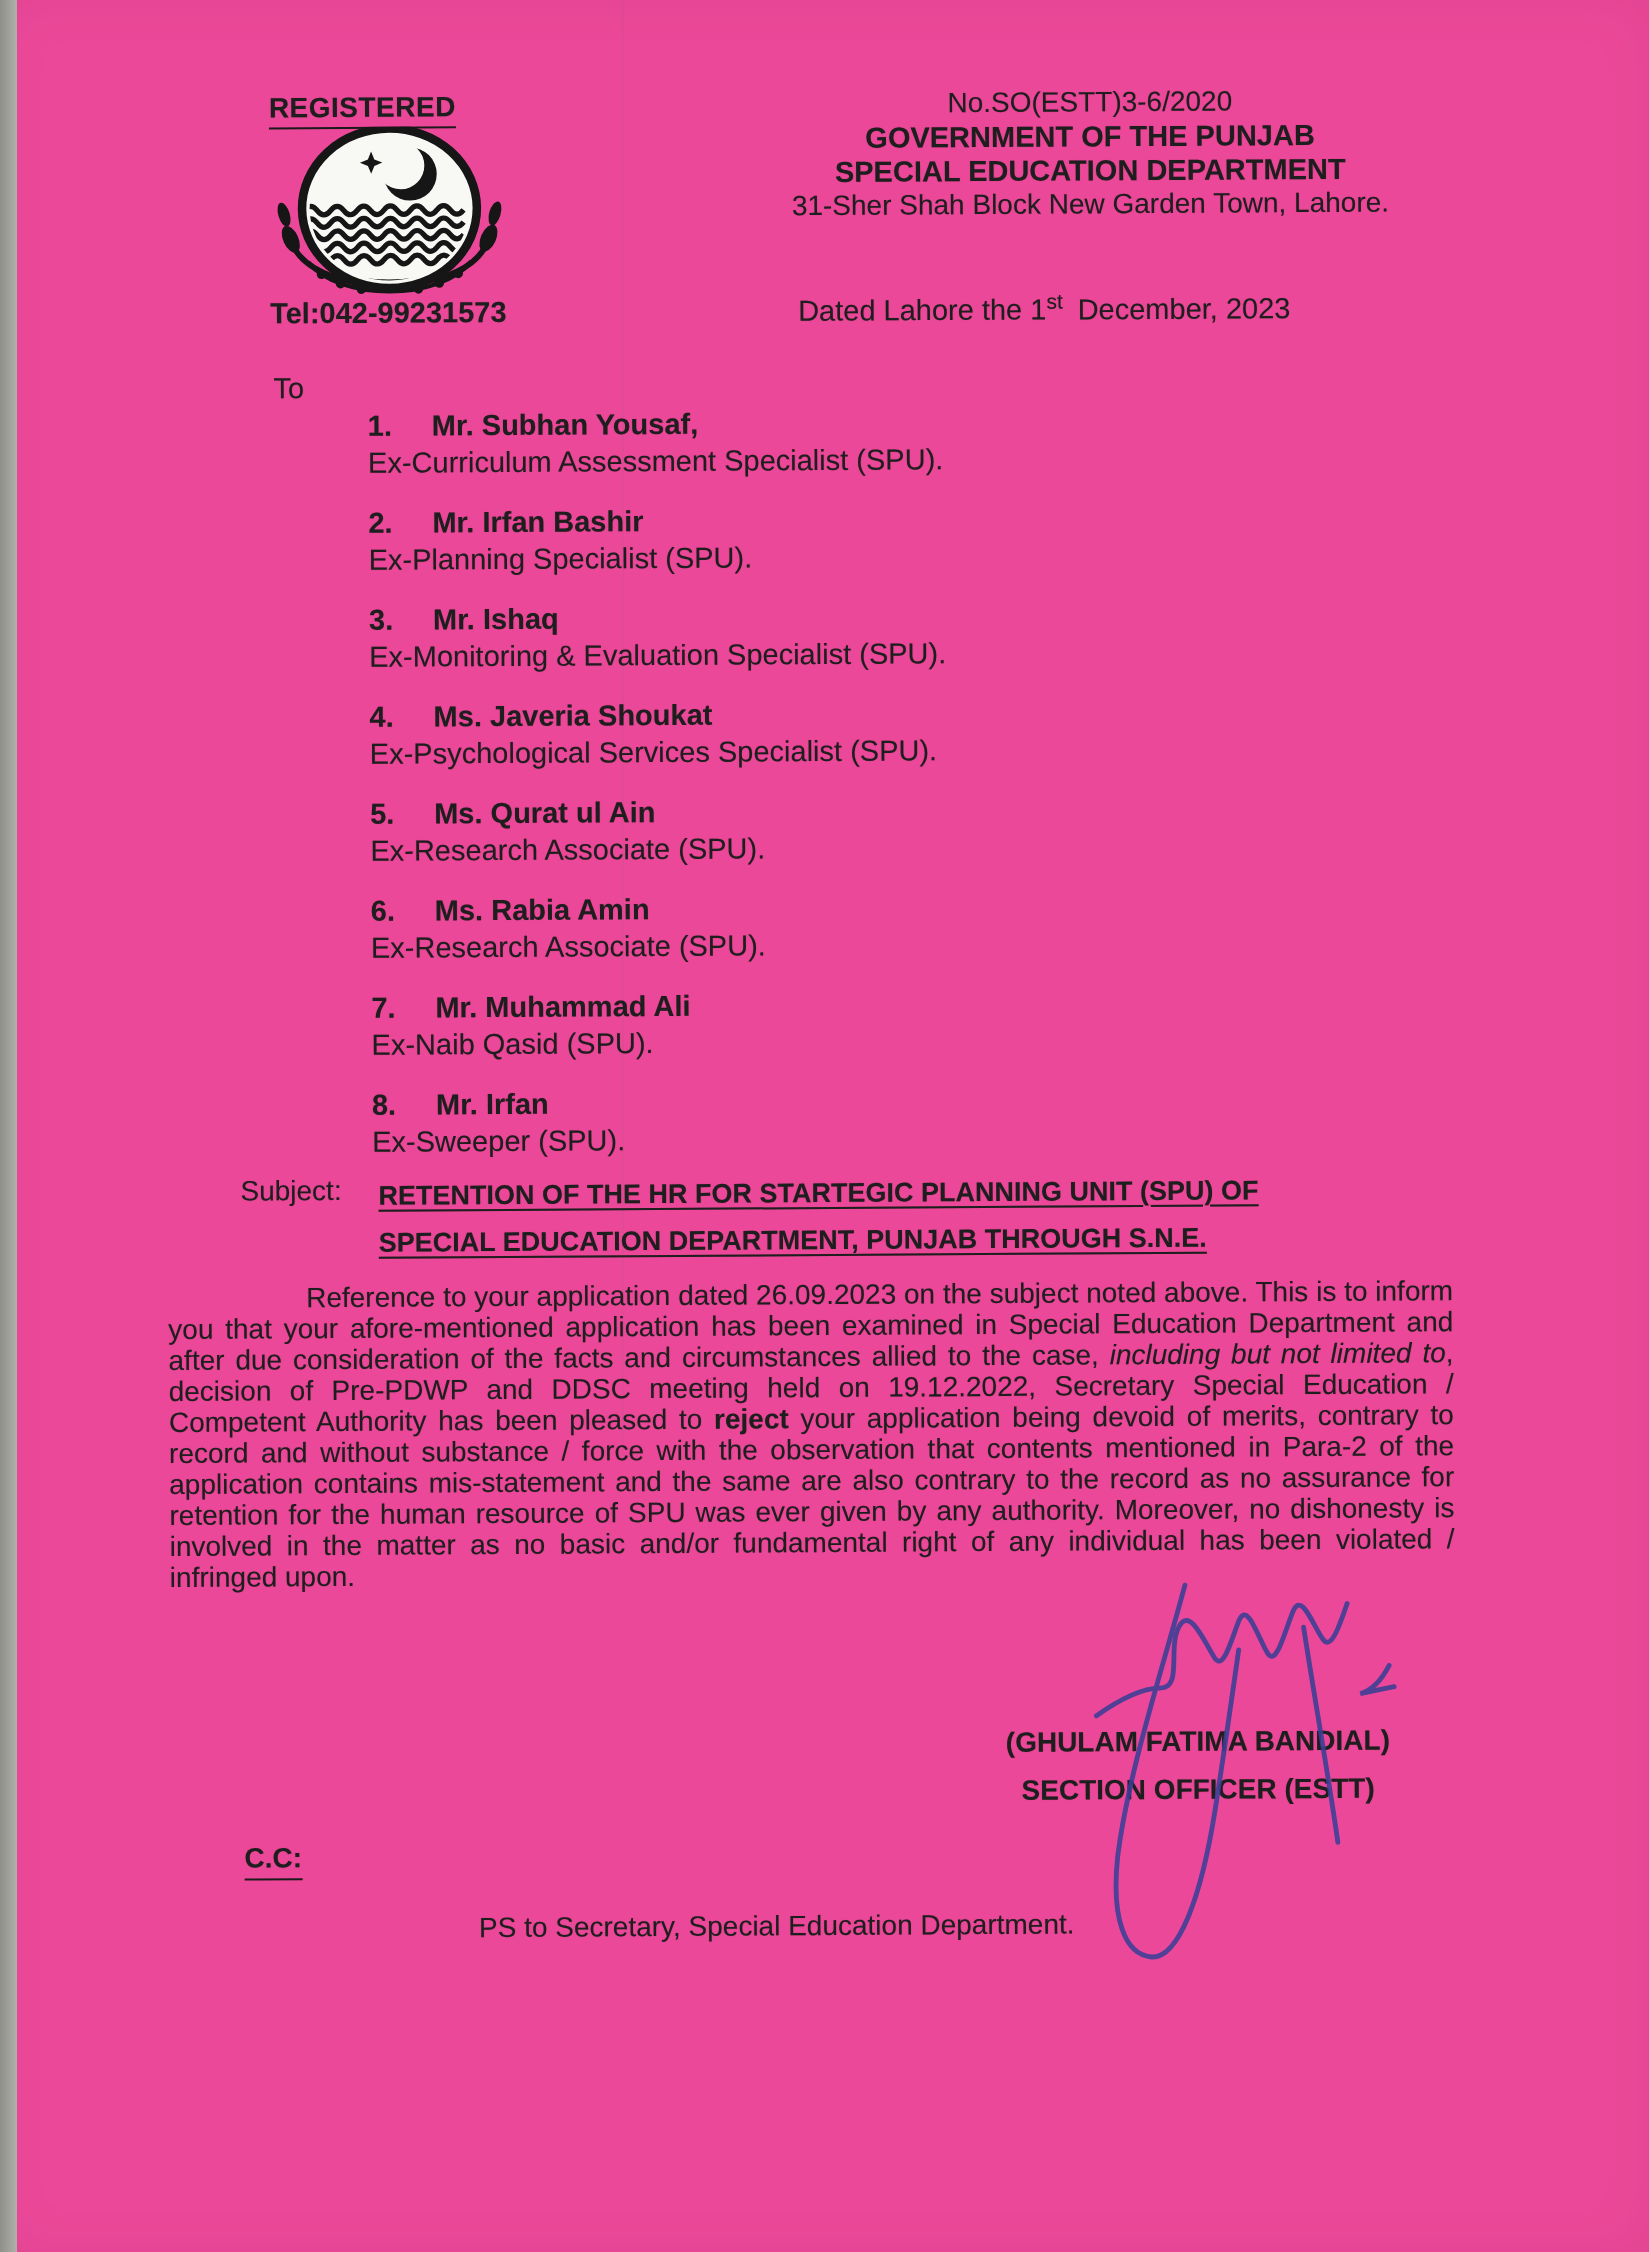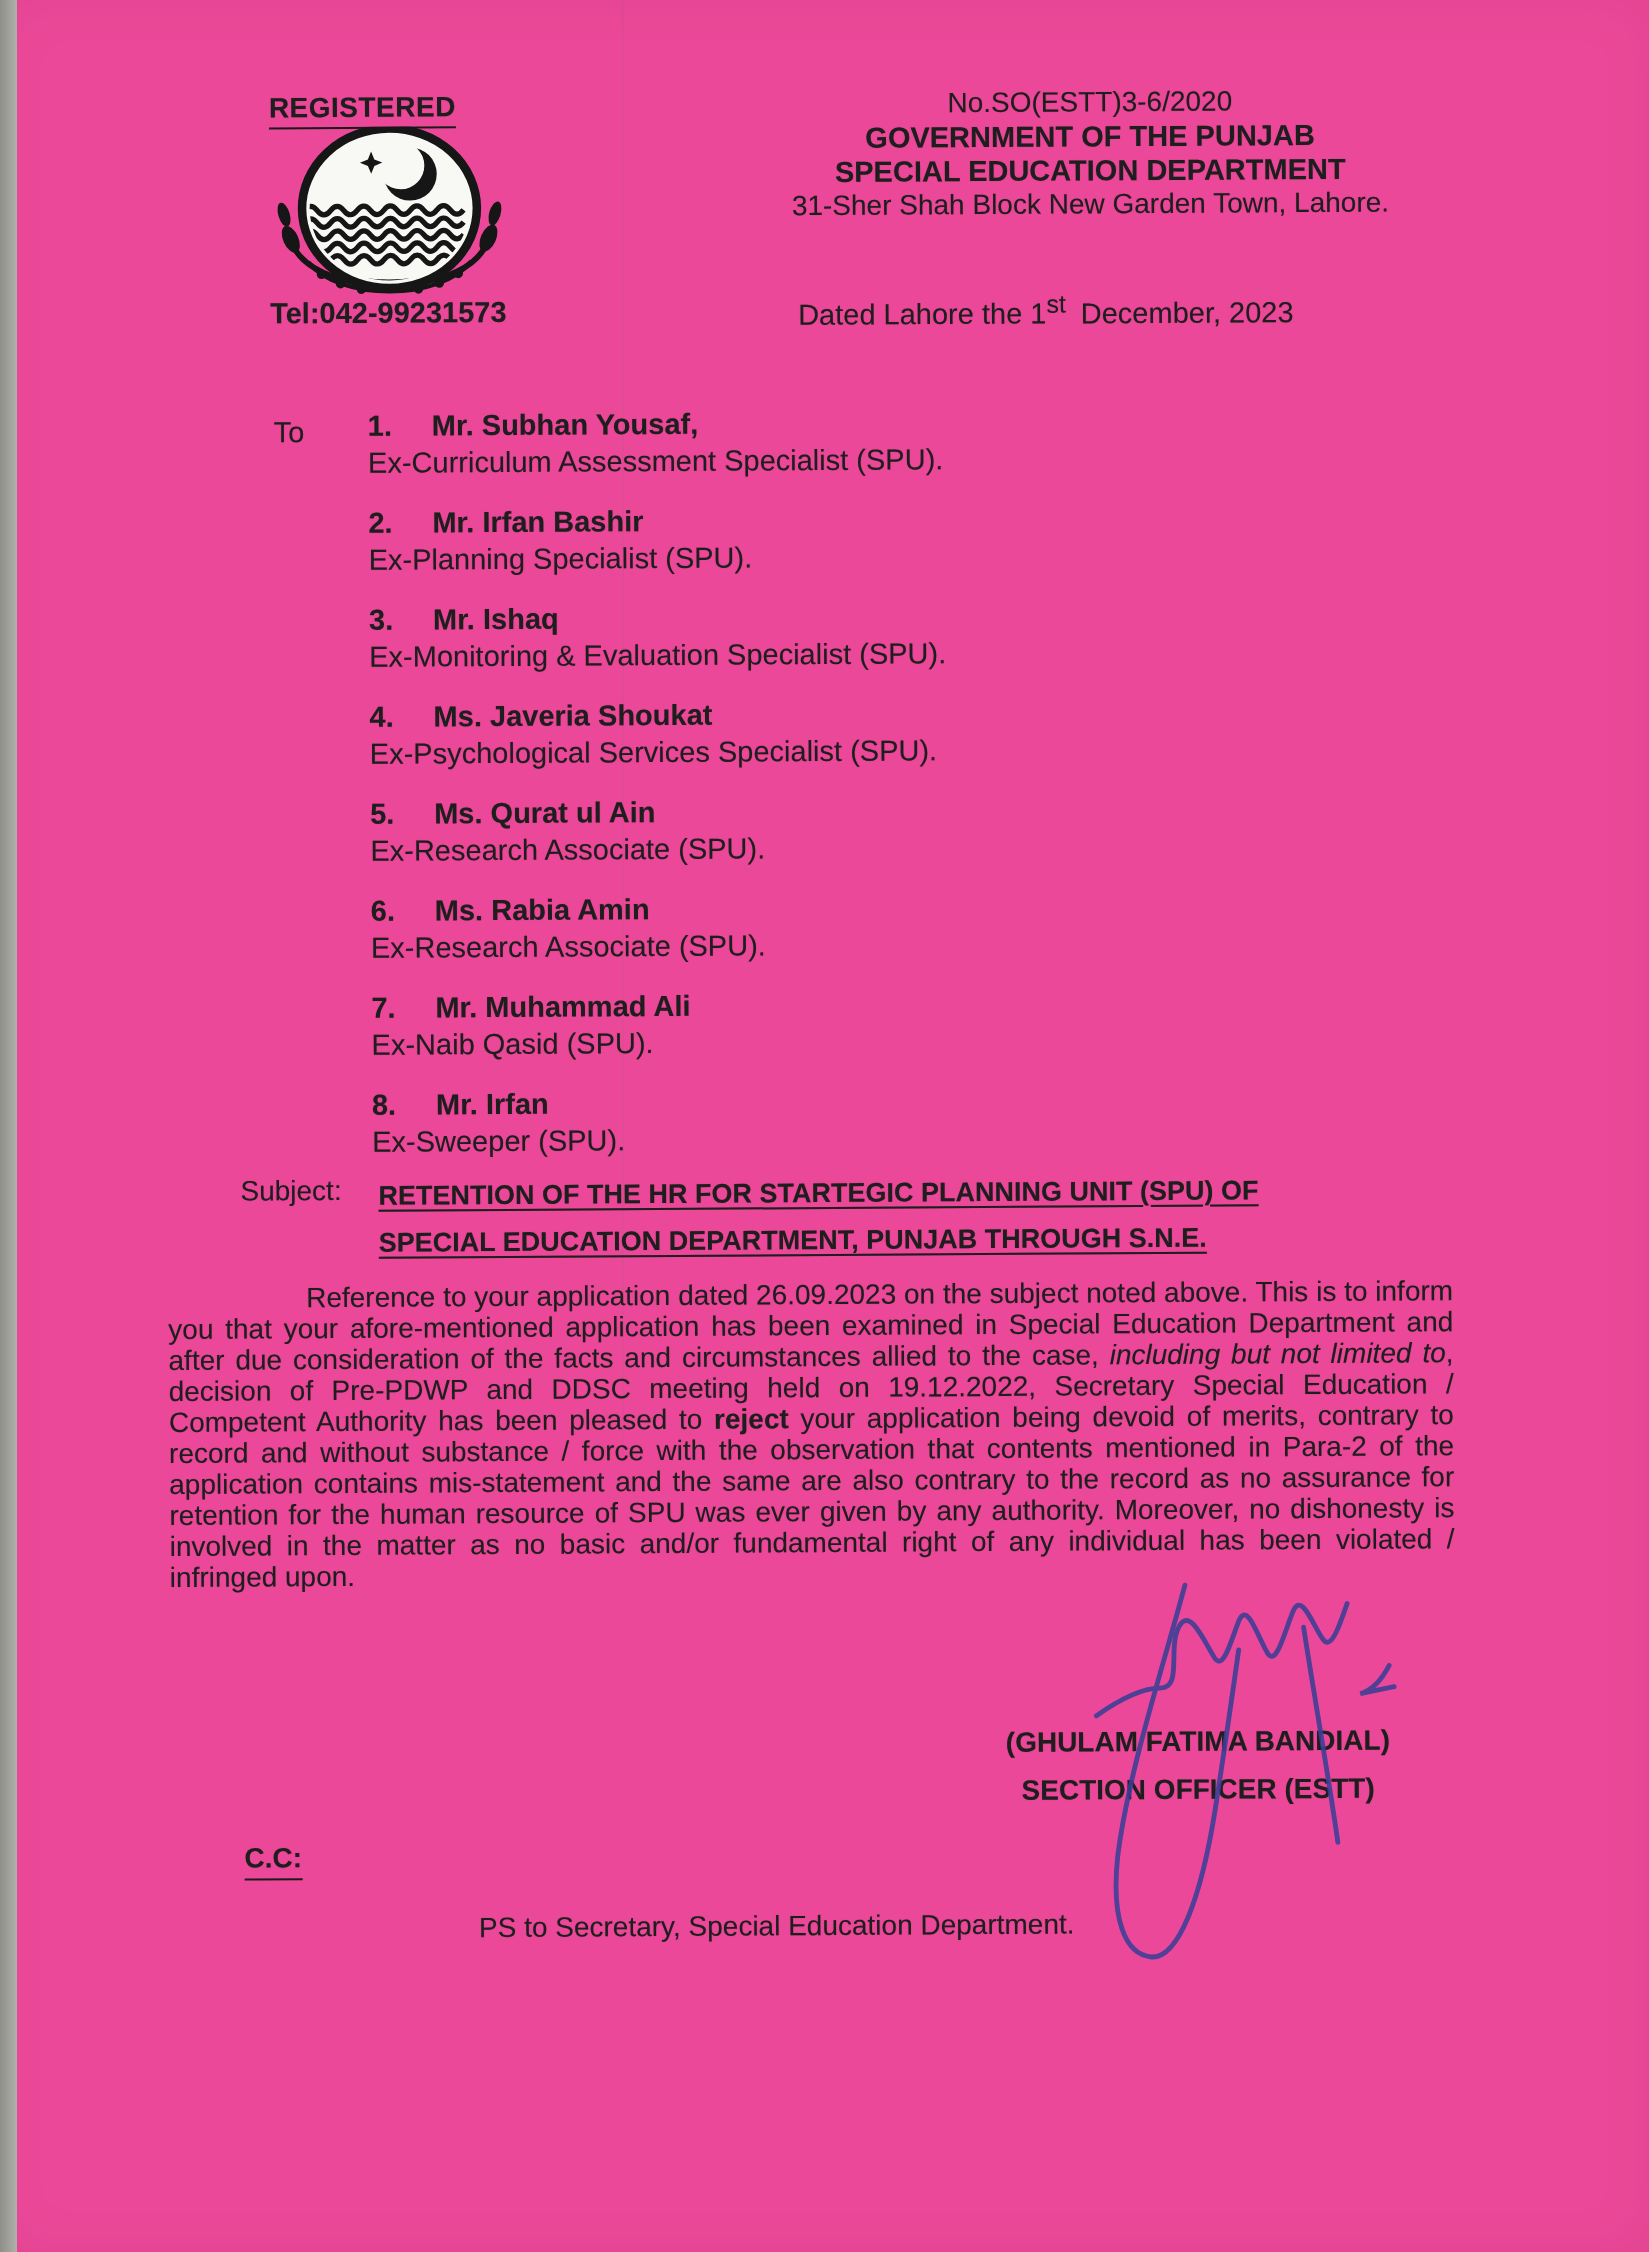--- a/index.html
+++ b/index.html
@@ -32,23 +32,23 @@
     font-size:28px;font-weight:bold;letter-spacing:0.5px;
     border-bottom:2.9px solid #1a1a1a;padding-bottom:2.9px;
   }
   .crest{left:270px;top:124px;}
   .header-block{left:737px;top:87px;width:718px;text-align:center;}
   .header-block .ref{font-size:28px;line-height:34px;}
   .header-block .gov{font-size:29px;line-height:34px;font-weight:bold;}
   .header-block .addr{font-size:28px;line-height:34px;}
   .tel{left:275px;top:294px;font-size:29px;font-weight:bold;}
   .dated{left:803px;top:291px;font-size:29px;}
-  .dated sup{font-size:25px;margin-top:24px;}
+  .dated sup{font-size:21px;margin-top:24px;}
   .dated .suffix{margin-left:6.8px;}
-  .to{left:278px;top:369px;font-size:29px;margin-top:44px;}
+  .to{left:278px;top:369px;font-size:29px;}
   .recipients{left:372px;top:405px;}
   .recipient{margin-bottom:23px;}
   .recipient .name-line{font-size:29px;line-height:37px;font-weight:bold;}
   .recipient .num{display:inline-block;width:64px;}
   .recipient .title-line{font-size:29px;line-height:37px;}
   .subject-label{left:240px;top:1172px;font-size:28px;font-weight:normal;}
   .subject-text{
     left:378px;top:1170px;width:1082px;
     font-size:27px;font-weight:bold;line-height:47px;
   }

